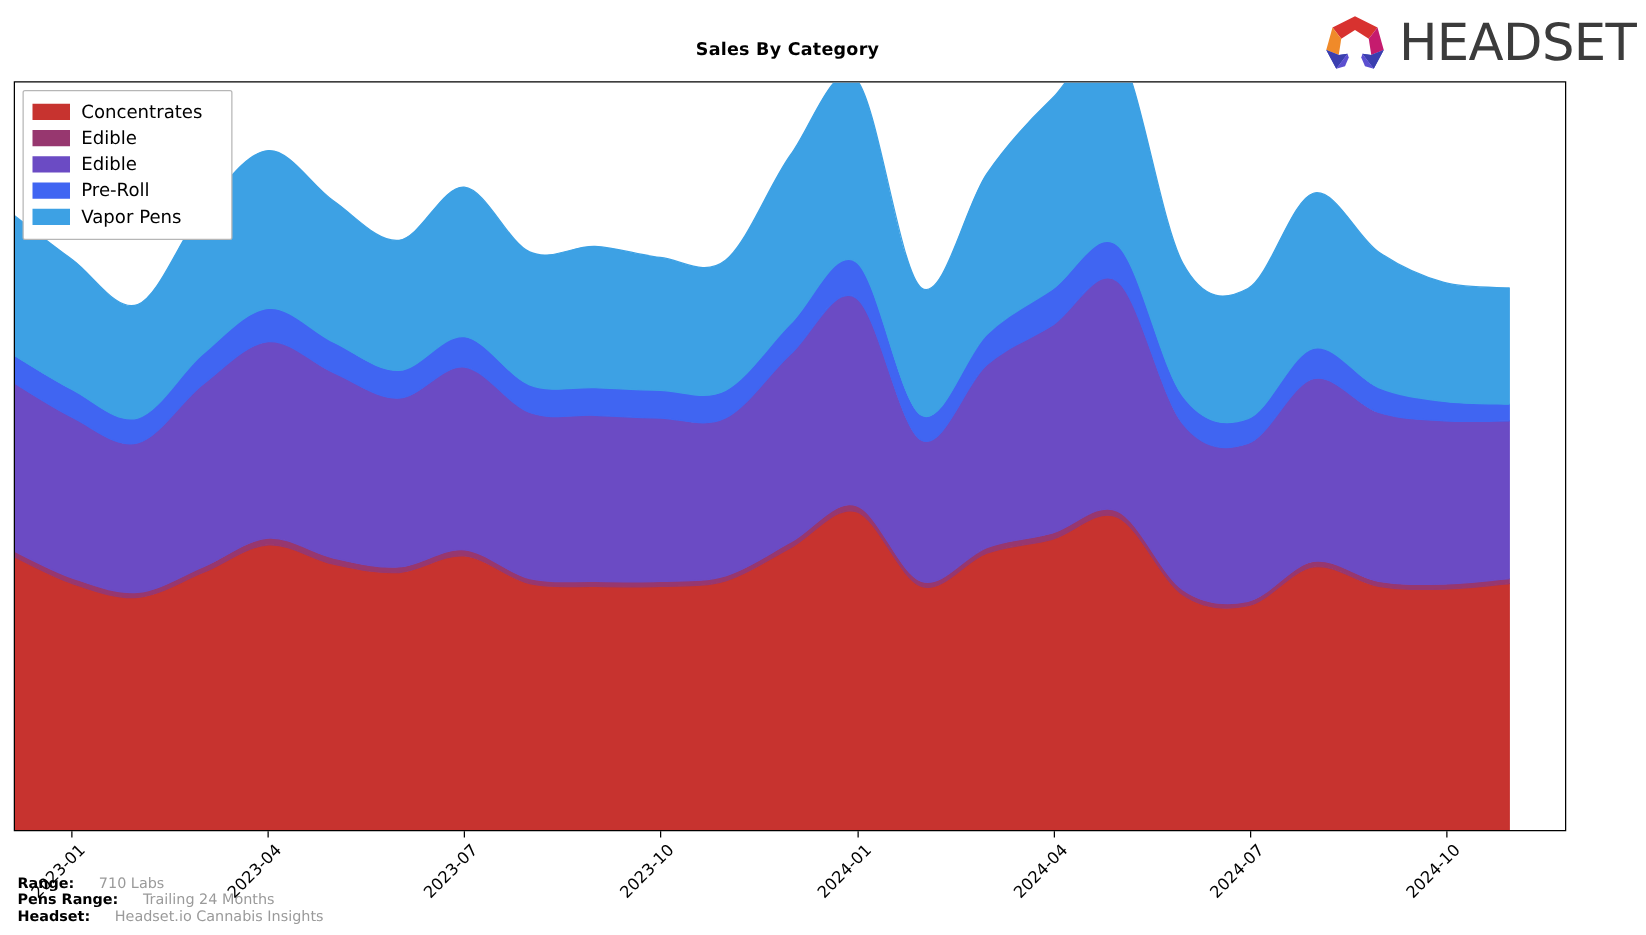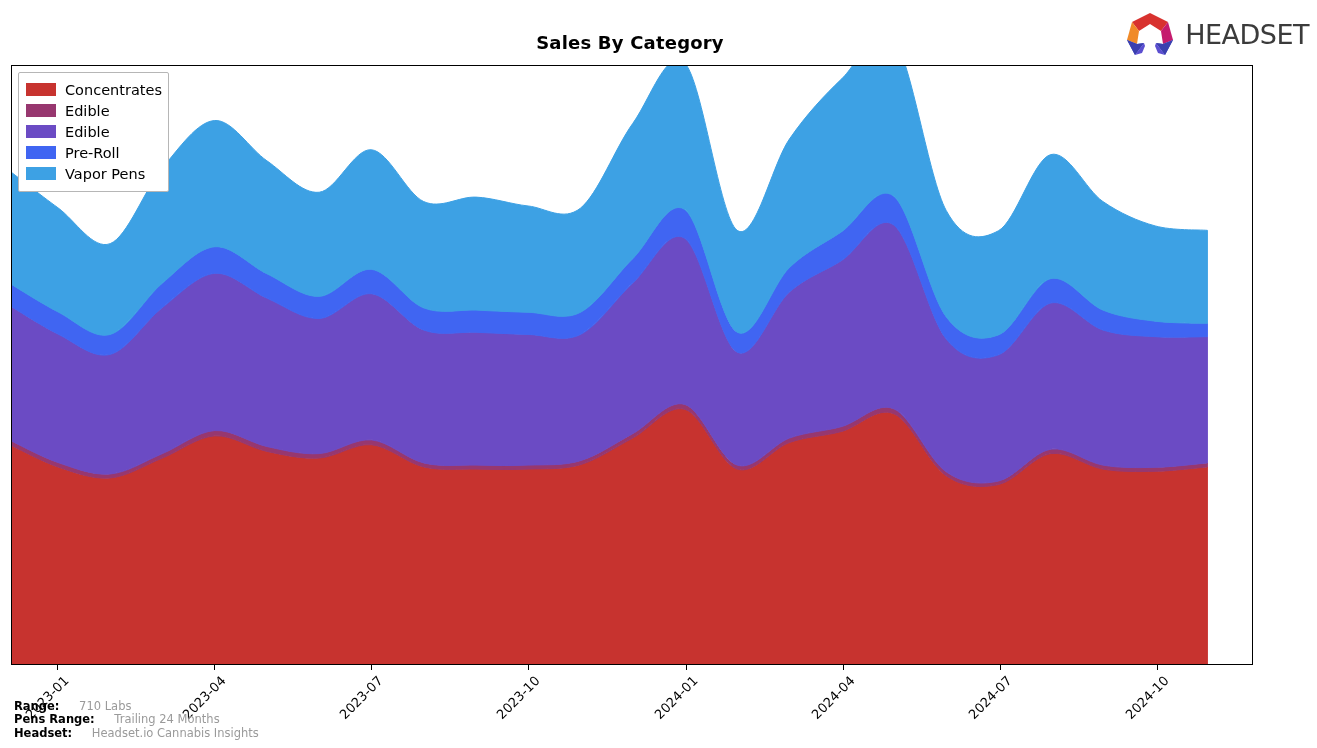--- a/index.html
+++ b/index.html
@@ -16,42 +16,42 @@
     -webkit-font-smoothing: antialiased;
   }
 
   
   #chart-title {
     position: absolute;
     left: 0;
     top: 32px;
     width: 1260px;
     text-align: center;
-    font-size: 18px;
+    font-size: 14px;
     font-weight: bold;
     color: #000000;
     letter-spacing: 0.2px;
   }
 
   #brand-logo {
     position: absolute;
     right: 8px;
     top: 10px;
     height: 48px;
     display: flex;
     align-items: center;
     gap: 10px;
   }
   #brand-logo .logo-mark {
     width: 50px;
     height: 46px;
     display: block;
   }
   #brand-logo .logo-word {
-    font-size: 27px;
+    font-size: 41px;
     font-weight: 500;
     color: #3b3b3b;
     letter-spacing: -0.5px;
     line-height: 1;
     font-family: "DejaVu Sans", "Liberation Sans", sans-serif;
   }
 
   
   #plot-frame {
     position: absolute;
@@ -74,21 +74,21 @@
   }
 
   
   #legend {
     position: absolute;
     left: 6px;
     top: 6px;
     background: #ffffff;
     border: 1px solid #b6b6b6;
     border-radius: 2px;
-    padding: 6px 6px 7px 7px;
+    padding: 6px 23px 7px 7px;
     box-shadow: 0 0 0 0 rgba(0,0,0,0);
     z-index: 5;
   }
   .legend-row {
     display: flex;
     align-items: center;
     height: 21px;
   }
   .legend-swatch {
     width: 30px;

